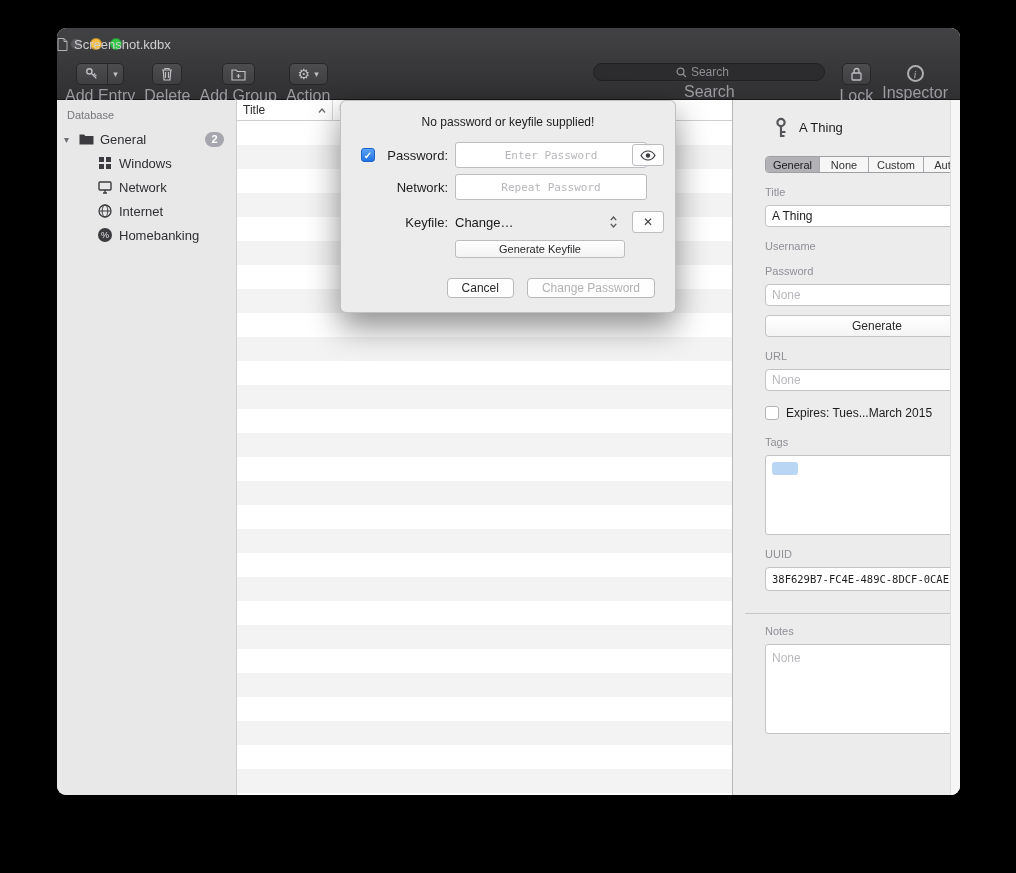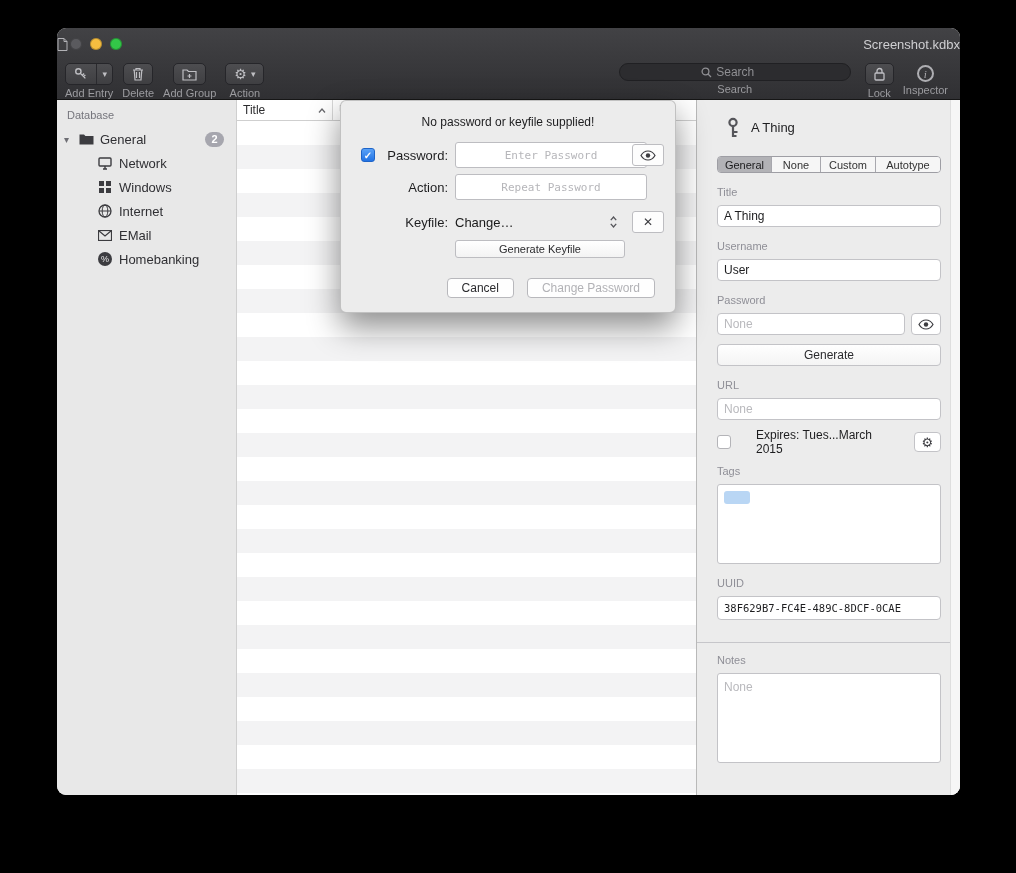--- a/index.html
+++ b/index.html
@@ -13,26 +13,26 @@
   }
 
   
   .chrome { height:72px; background:linear-gradient(#424245,#303033); border-bottom:1px solid #161616; }
   .titlebar { height:32px; position:relative; display:flex; align-items:center; }
   .traffic { display:flex; gap:8px; padding-left:13px; }
   .tl { width:12px; height:12px; border-radius:50%; display:inline-block; box-shadow: inset 0 0 0 1px rgba(0,0,0,.25); }
   .tl.close { background:#5a5a5e; }
   .tl.min   { background:#f6be40; }
   .tl.zoom  { background:#33c748; }
-  .title-wrap { position:absolute; left:0; right:0; display:flex; justify-content:space-between; align-items:center; gap:6px; pointer-events:none; }
+  .title-wrap { position:absolute; left:0; right:0; display:flex; justify-content:flex-start; align-items:center; gap:6px; pointer-events:none; }
   .win-title { font-size:13px; color:#cfcfd2; }
 
   .toolbar { height:40px; display:flex; align-items:flex-start; padding:3px 10px 0 8px; color:#a9a9ad; }
   .tb { display:flex; flex-direction:column; align-items:center; gap:2px; margin-right:9px; }
-  .tb-label { font-size:11px; color:#9b9b9f; white-space:nowrap; }
+  .tb-label { font-size:16px; color:#9b9b9f; white-space:nowrap; }
   .tb-btn {
     height:22px; border-radius:5px; border:1px solid #26262a;
     background:linear-gradient(#4d4d50,#3f3f42);
     color:#bfbfc3; display:flex; align-items:center; padding:0 8px;
   }
   .tb-btn.split { padding:0; }
   .tb-btn .seg-main { padding:0 8px; display:flex; align-items:center; height:100%; }
   .tb-btn .seg-arrow { padding:0 5px; border-left:1px solid #2a2a2e; display:flex; align-items:center; height:100%; font-size:9px; }
   .gear-glyph { font-size:14px; line-height:1; }
   .chev { font-size:9px; margin-left:4px; }
@@ -76,21 +76,21 @@
   .tbl-col { display:flex; align-items:center; padding:0 6px; }
   .tbl-col.first { width:96px; border-right:1px solid #d8d8d8; }
   .tbl-col.second { flex:1; }
   .sort-caret { margin-left:auto; display:flex; }
   .tbl-body {
     flex:1;
     background:repeating-linear-gradient(to bottom,#ffffff 0 24px,#f3f3f4 24px 48px);
   }
 
   
-  .inspector { width:264px; border-left:1px solid #b9b9b9; background:#ececec; position:relative; padding:0 20px; overflow:hidden; }
+  .inspector { width:228px; border-left:1px solid #b9b9b9; background:#ececec; position:relative; padding:0 32px; overflow:hidden; }
   .scroll-gutter { position:absolute; right:0; top:0; bottom:0; width:10px; background:#f6f6f6; border-left:1px solid #dedede; }
   .ins-inner { width:224px; }
   .ins-header { display:flex; align-items:center; gap:10px; margin-top:15px; height:25px; padding-left:8px; }
   .ins-title { font-size:13px; color:#1d1d1f; }
 
   .segmented { display:flex; margin-top:16px; height:17px; border:1px solid #9e9ea4; border-radius:4px; overflow:hidden; font-size:11px; }
   .segment { display:flex; align-items:center; justify-content:center; background:#f6f6f6; color:#333; border-right:1px solid #a8a8ae; }
   .segment:last-child { border-right:none; }
   .segment.selected { background:#b2b2b6; color:#1b1b1d; }
   .seg-0 { width:54px; } .seg-1 { width:49px; } .seg-2 { width:55px; } .seg-3 { flex:1; }
@@ -104,21 +104,21 @@
   .row-flex { display:flex; align-items:center; gap:6px; }
   .mini-btn {
     width:30px; height:22px; border:1px solid #c3c3c7; border-radius:4px; background:#fff;
     display:flex; align-items:center; justify-content:center; color:#3c3c40;
   }
   .wide-btn {
     width:100%; height:22px; margin-top:9px; border:1px solid #c3c3c7; border-radius:4px;
     background:linear-gradient(#ffffff,#f4f4f4); font-size:12px; color:#2b2b2e;
     display:flex; align-items:center; justify-content:center;
   }
-  .expires-row { display:flex; align-items:center; gap:25px; margin-top:12px; height:20px; font-size:12px; color:#1d1d1f; }
+  .expires-row { display:flex; align-items:center; gap:7px; margin-top:12px; height:20px; font-size:12px; color:#1d1d1f; }
   .checkbox { width:14px; height:14px; border-radius:3px; border:1px solid #b4b4b8; background:#fff; flex:none; }
   .checkbox.checked {
     background:linear-gradient(#5aa2f8,#2273e4); border-color:#1e64c8;
     display:flex; align-items:center; justify-content:center; color:#fff; font-size:10px; font-weight:bold;
   }
   .expires-gear { margin-left:auto; }
   .tags-box { width:100%; height:80px; border:1px solid #c3c3c7; border-radius:3px; background:#fff; padding:6px; }
   .tag-chip { width:26px; height:13px; border-radius:3px; background:#b9d6f4; }
   .uuid-field { font-family:"DejaVu Sans Mono", monospace; font-size:10.5px; height:24px; white-space:nowrap; overflow:hidden; }
   .ins-divider { border-top:1px solid #c6c6ca; margin:22px -10px 0 -20px; }
@@ -278,60 +278,51 @@
           <svg width="15" height="12" viewBox="0 0 15 12">
               <path d="M.5 1.5h4.5l1.4 1.6h8.1v8.4H.5z" fill="#3c3c40"></path>
             </svg>
         </span>
         <span>General</span>
         <span class="sb-badge">2</span>
       </div>
 
       <div class="sb-row sb-child">
         <span class="sb-icon">
-          <svg width="14" height="13" viewBox="0 0 14 13">
-              <rect x="1" y="1" width="12" height="8" rx="1" fill="none" stroke="#3c3c40" stroke-width="1.4"></rect>
-              <path d="M5 12h4M7 9v3" stroke="#3c3c40" stroke-width="1.4"></path>
-            </svg>
-        </span>
-        <span>Network</span>
-      </div>
-
-      <div class="sb-row sb-child">
-        <span class="sb-icon">
           <svg width="14" height="14" viewBox="0 0 14 14">
               <rect x="1" y="1" width="5" height="5" fill="#3c3c40"></rect>
               <rect x="8" y="1" width="5" height="5" fill="#3c3c40"></rect>
               <rect x="1" y="8" width="5" height="5" fill="#3c3c40"></rect>
               <rect x="8" y="8" width="5" height="5" fill="#3c3c40"></rect>
             </svg>
         </span>
         <span>Windows</span>
+      </div>
+
+      <div class="sb-row sb-child">
+        <span class="sb-icon">
+          <svg width="14" height="13" viewBox="0 0 14 13">
+              <rect x="1" y="1" width="12" height="8" rx="1" fill="none" stroke="#3c3c40" stroke-width="1.4"></rect>
+              <path d="M5 12h4M7 9v3" stroke="#3c3c40" stroke-width="1.4"></path>
+            </svg>
+        </span>
+        <span>Network</span>
       </div>
 
       <div class="sb-row sb-child">
         <span class="sb-icon">
           <svg width="14" height="14" viewBox="0 0 14 14">
               <circle cx="7" cy="7" r="6" fill="none" stroke="#3c3c40" stroke-width="1.3"></circle>
               <ellipse cx="7" cy="7" rx="2.8" ry="6" fill="none" stroke="#3c3c40" stroke-width="1"></ellipse>
               <path d="M1 7h12" stroke="#3c3c40" stroke-width="1"></path>
             </svg>
         </span>
         <span>Internet</span>
       </div>
 
-      <div class="sb-row sb-child">
-        <span class="sb-icon">
-          <svg width="14" height="11" viewBox="0 0 14 11">
-              <rect x=".5" y=".5" width="13" height="10" fill="none" stroke="#3c3c40" stroke-width="1.2"></rect>
-              <path d="M.5.5L7 6l6.5-5.5" fill="none" stroke="#3c3c40" stroke-width="1.2"></path>
-            </svg>
-        </span>
-        <span>EMail</span>
-      </div>
 
       <div class="sb-row sb-child">
         <span class="sb-icon">
           <span class="coin">
               <span>%</span>
             </span>
         </span>
         <span>Homebanking</span>
       </div>
     </aside>
@@ -378,21 +369,20 @@
             </div>
           <div class="segment seg-3">
               <span>Autotype</span>
             </div>
         </div>
 
         <div class="ins-label">Title</div>
         <input class="ins-field" value="A Thing" style="">
 
         <div class="ins-label">Username</div>
-        <input class="ins-field" value="User" style="">
 
         <div class="ins-label">Password</div>
         <div class="row-flex">
           <input class="ins-field" style="flex: 1 1 0%;" placeholder="None">
           <div class="mini-btn">
             <span>
               <svg width="16" height="11" viewBox="0 0 16 11">
                   <path d="M1 5.5C3 2 5.5 1 8 1s5 1 7 4.5C13 9 10.5 10 8 10S3 9 1 5.5z" fill="none" stroke="#3c3c40" stroke-width="1.2"></path>
                   <circle cx="8" cy="5.5" r="2.2" fill="#3c3c40"></circle>
                 </svg>
@@ -448,21 +438,21 @@
           <svg width="16" height="11" viewBox="0 0 16 11">
               <path d="M1 5.5C3 2 5.5 1 8 1s5 1 7 4.5C13 9 10.5 10 8 10S3 9 1 5.5z" fill="none" stroke="#3c3c40" stroke-width="1.2"></path>
               <circle cx="8" cy="5.5" r="2.2" fill="#3c3c40"></circle>
             </svg>
         </span>
       </div>
     </div>
 
     <div class="dlg-row">
       <span></span>
-      <span class="dlg-label">Action:</span>
+      <span class="dlg-label">Network:</span>
       <input class="dlg-field" placeholder="Repeat Password" style="">
       <span></span>
     </div>
 
     <div class="dlg-row keyfile">
       <span></span>
       <span class="dlg-label">Keyfile:</span>
       <div class="popup">
         <span>Change…</span>
         <span class="stepper">

